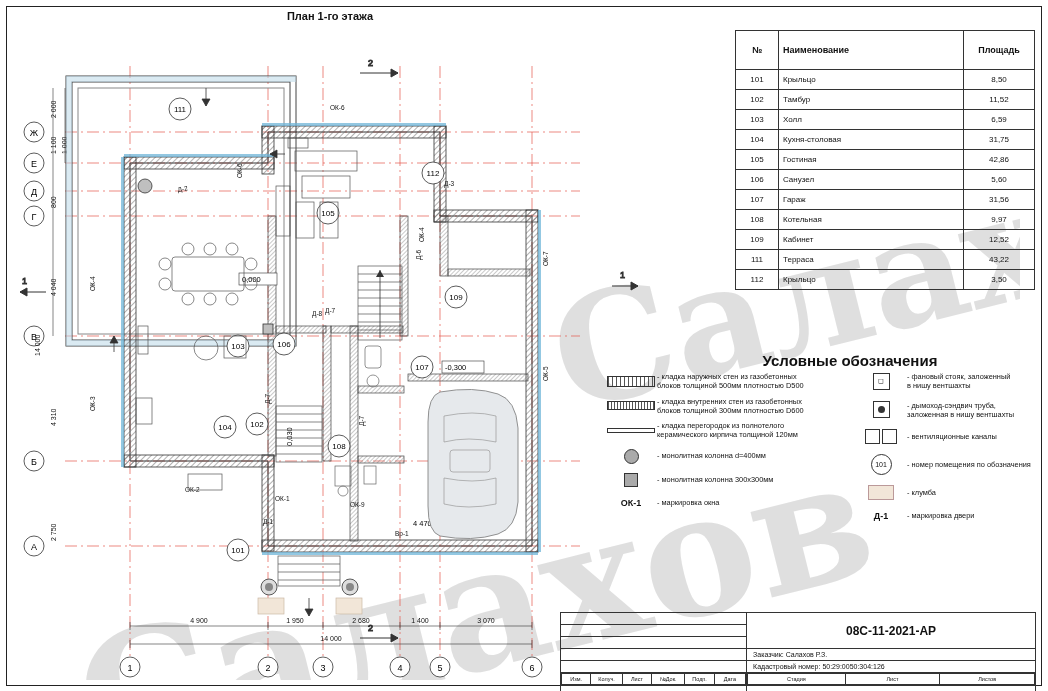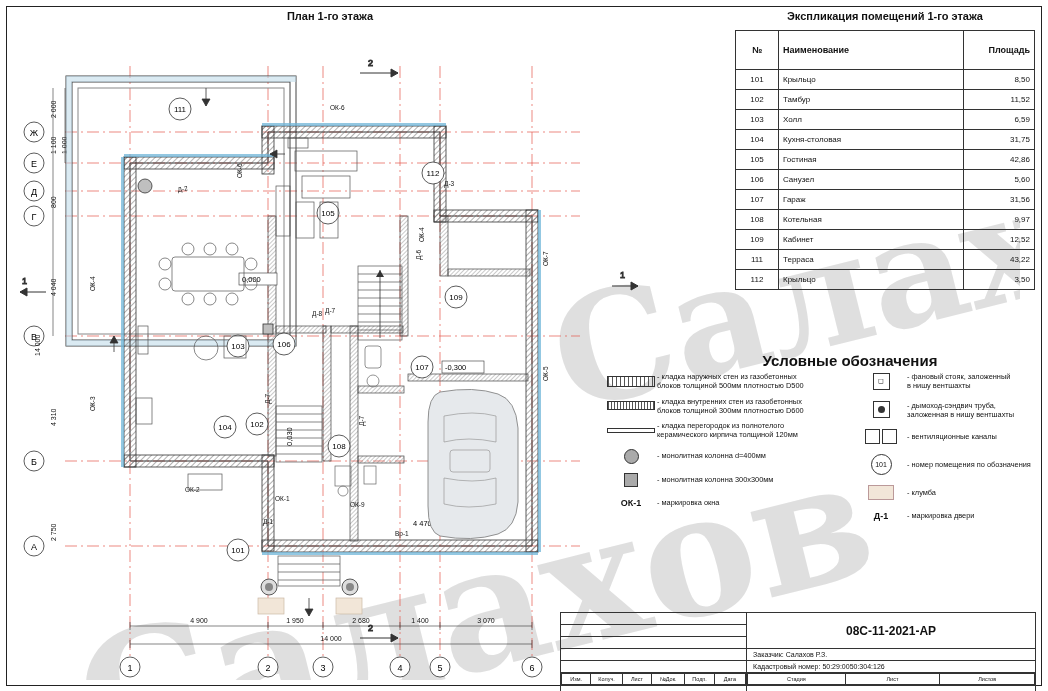--- a/index.html
+++ b/index.html
@@ -48,21 +48,21 @@
   table.expl{
     position:absolute;left:735px;top:30px;width:300px;
     border-collapse:collapse;font-size:8px;
   }
   table.expl th, table.expl td{
     border:0.8px solid #333;padding:2px 4px;height:15px;
   }
   table.expl th{font-weight:bold;font-size:9px;height:34px;}
   .c-num{width:34px;text-align:center;}
   .c-name{text-align:left;}
-  .c-area{width:62px;text-align:right;padding-right:8px;}
+  .c-area{width:62px;text-align:center;padding-right:8px;}
   .total td{font-weight:normal;}
 
   
   .legend{position:absolute;left:597px;top:372px;width:440px;font-size:7.4px;}
   .legend-row{display:flex;align-items:center;margin-bottom:6px;}
   .legend-sym{width:52px;min-width:52px;display:flex;align-items:center;justify-content:center;}
   .legend-txt{line-height:1.25;color:#111;}
   .lcol{position:absolute;top:0;}
   .lcol-left{left:8px;width:250px;}
   .lcol-right{left:258px;width:200px;}
@@ -97,21 +97,20 @@
 
 <div class="sheet">
   <div class="frame"></div>
 
   <div class="watermark">
     <div class="wm-text wm1">Салахов Р.З.</div>
     <div class="wm-text wm2">Салахов</div>
   </div>
 
   <div class="title" id="plan-title">План 1-го этажа</div>
-  <div class="title" id="expl-title">Экспликация помещений 1-го этажа</div>
   <div class="title" id="legend-title">Условные обозначения</div>
 
   <div class="plan">
     <svg width="700" height="655" viewBox="0 0 700 655" xmlns="http://www.w3.org/2000/svg">
       <defs>
         <pattern id="hatchA" width="4" height="4" patternUnits="userSpaceOnUse" patternTransform="rotate(45)">
           <line x1="0" y1="0" x2="0" y2="4" stroke="#666" stroke-width="1"></line>
         </pattern>
         <pattern id="hatchB" width="3" height="3" patternUnits="userSpaceOnUse" patternTransform="rotate(45)">
           <line x1="0" y1="0" x2="0" y2="3" stroke="#777" stroke-width="0.8"></line>

